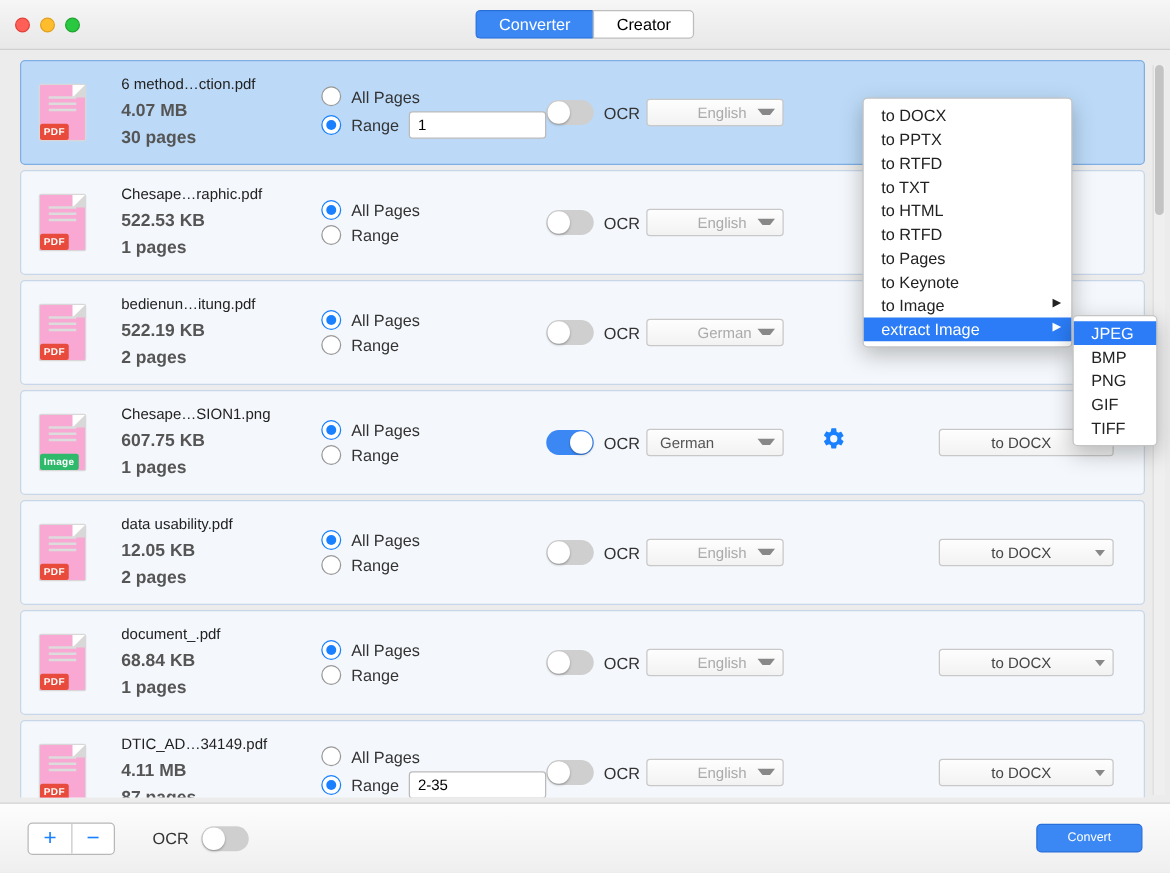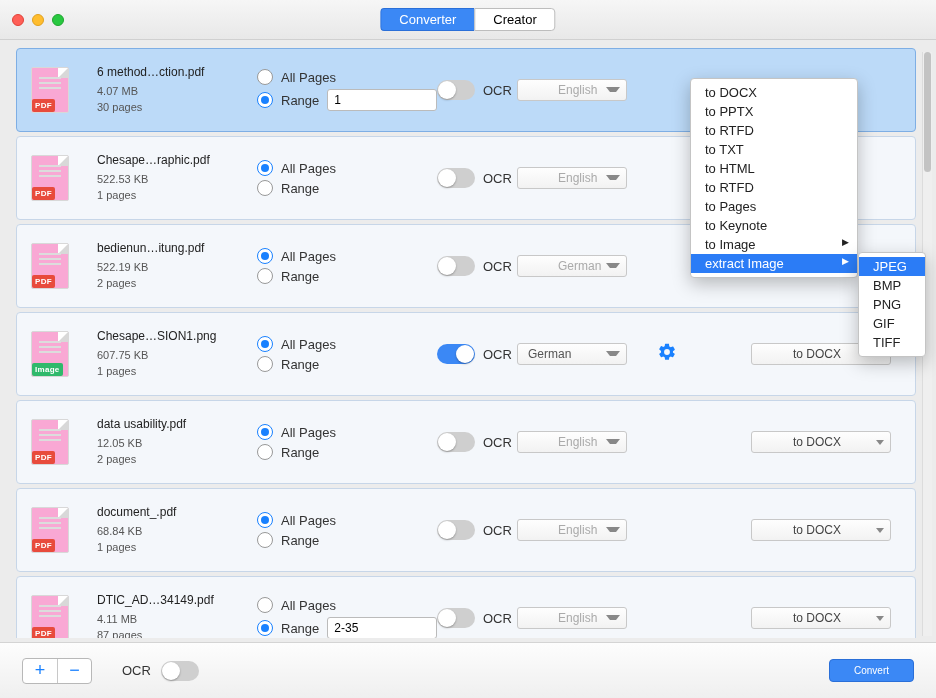--- a/index.html
+++ b/index.html
@@ -24,21 +24,21 @@
 .icon-wrap { width: 42px; margin-right: 24px; }
 .file-icon { width: 38px; height: 46px; background: #f9a8d4; border: 1px solid #d8d8d8; border-radius: 2px; position: relative; }
 .file-icon::before { content: ""; position: absolute; top: 0; right: 0; width: 10px; height: 10px; background: linear-gradient(135deg,#fff 49%,#d8d8d8 51%); }
 .file-icon::after { content: ""; position: absolute; left: 7px; right: 7px; top: 9px; height: 2px; background: #dcdcdc; box-shadow: 0 5px 0 #dcdcdc, 0 10px 0 #dcdcdc; }
 .badge { position: absolute; bottom: 0; left: 0; font-size: 8px; font-weight: 700; color: #fff; padding: 2px 3px; border-radius: 2px; letter-spacing: .3px; }
 .badge.pdf { background: #e84b3c; }
 .badge.img { background: #2fb96b; }
 
 .meta { width: 160px; font-size: 12px; color: #333; }
 .fname { font-weight: 500; color: #222; margin-bottom: 4px; white-space: nowrap; overflow: hidden; text-overflow: ellipsis; }
-.fsize, .fpages { color: #555; font-size: 11px; line-height: 1.5; }
+.fsize, .fpages { color: #555; font-size: 14px; line-height: 1.5; font-weight: bold; }
 
 .pages-col { width: 180px; }
 .radio-row { display: flex; align-items: center; gap: 8px; font-size: 13px; color: #333; margin: 4px 0; }
 .radio { width: 16px; height: 16px; border-radius: 50%; border: 1px solid #999; background: #fff; display: inline-block; position: relative; flex: none; }
 .radio.on { border-color: #1981ff; }
 .radio.on::after { content: ""; position: absolute; inset: 3px; background: #1981ff; border-radius: 50%; }
 .range-input { width: 110px; height: 22px; border: 1px solid #bbb; border-radius: 3px; font-size: 12px; padding: 0 6px; background: #fff; }
 
 .ocr-col { display: flex; align-items: center; gap: 8px; width: 80px; }
 .toggle { width: 38px; height: 20px; border-radius: 10px; background: #cfcfcf; position: relative; cursor: pointer; }

